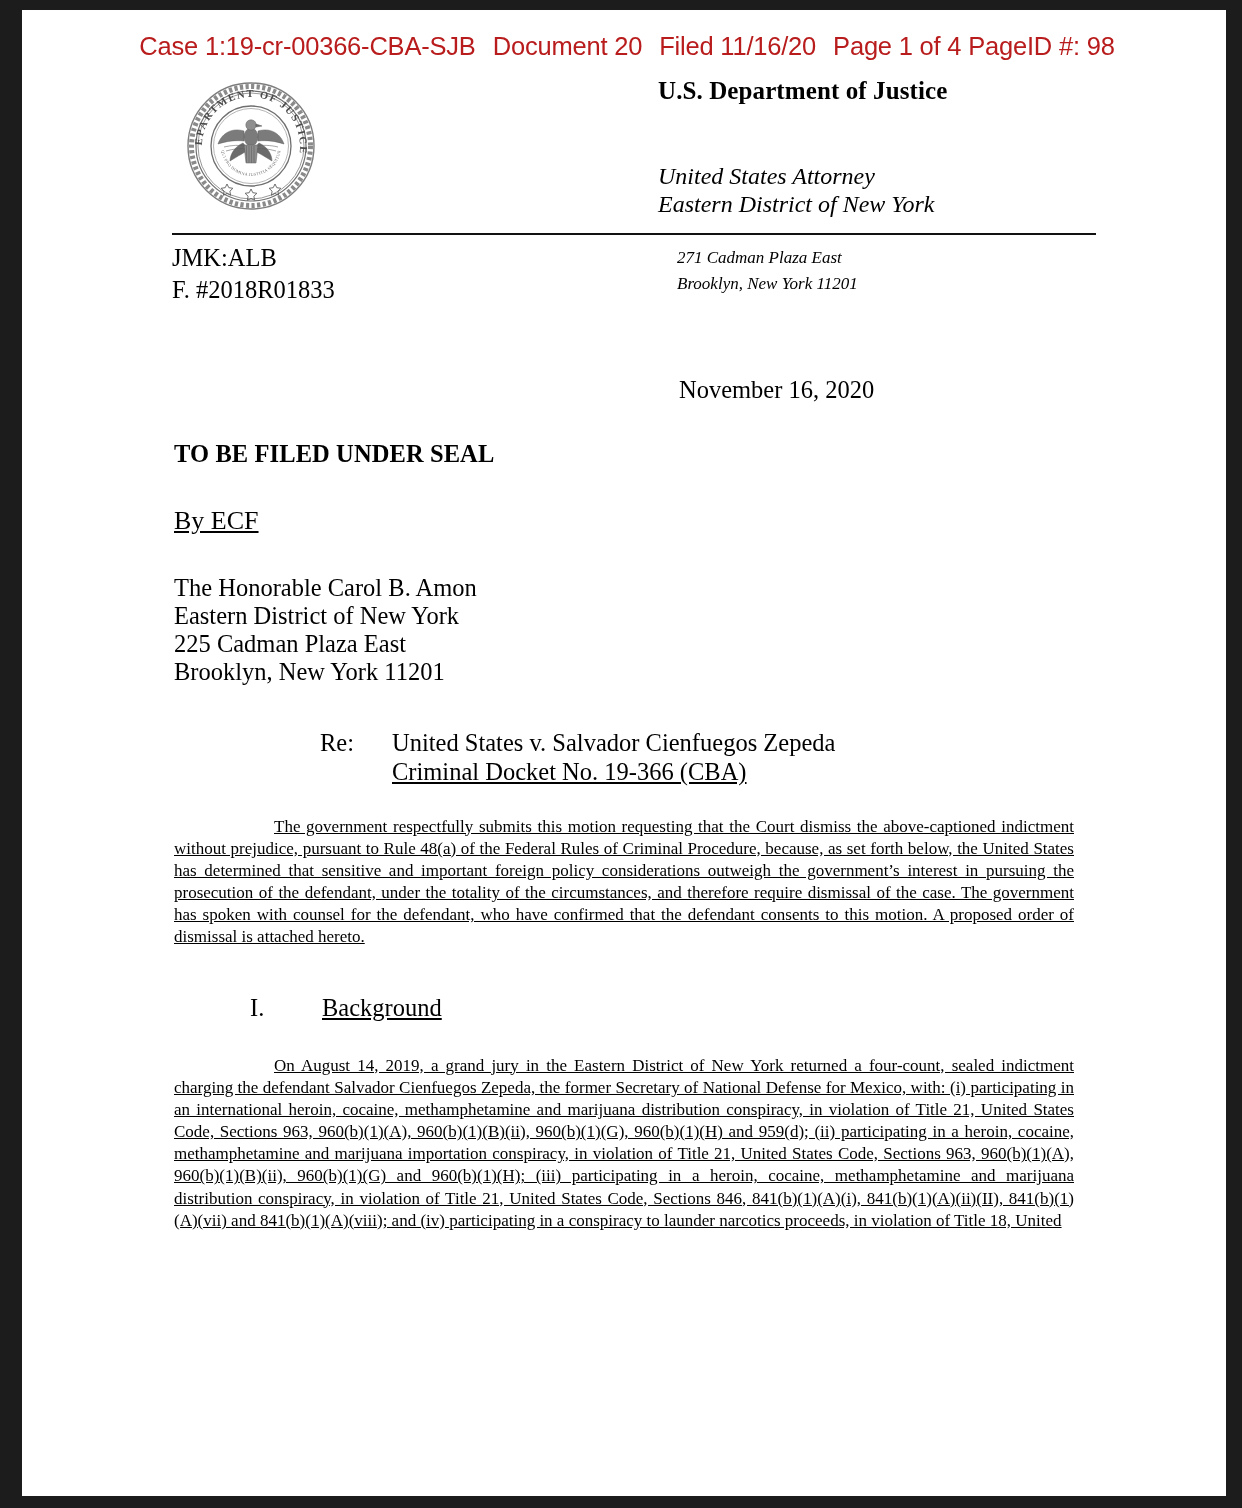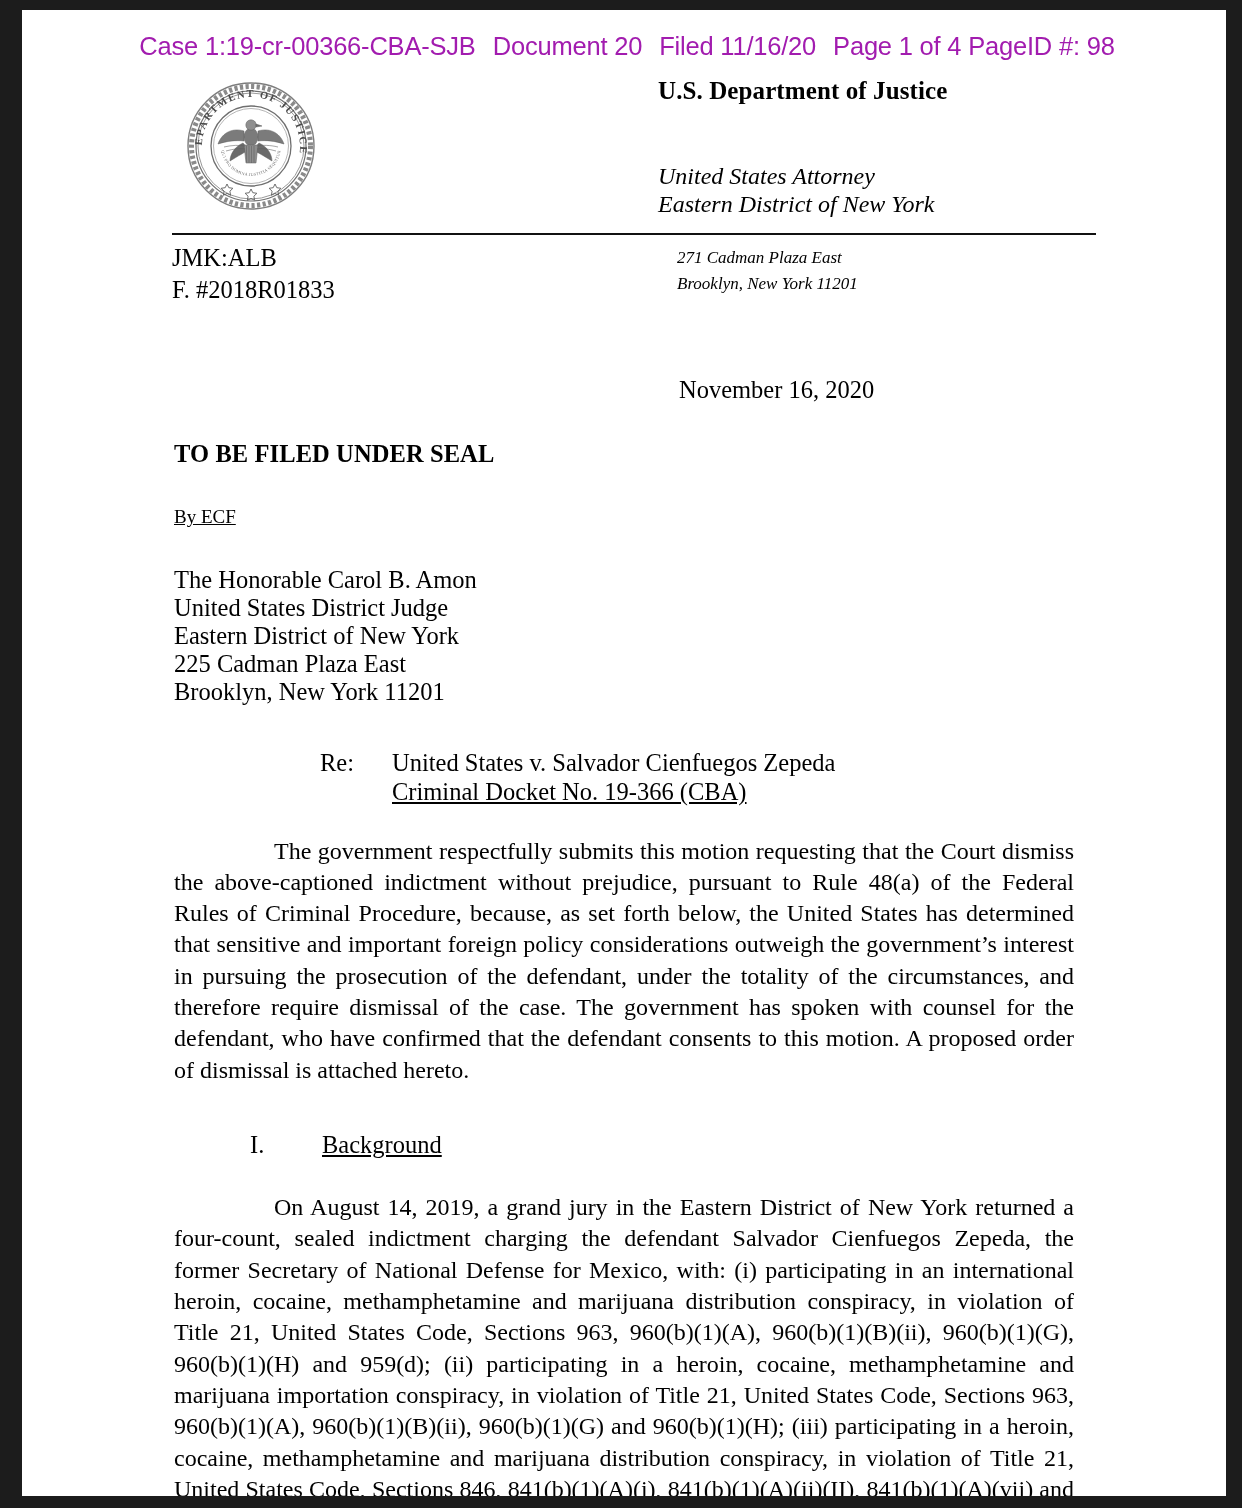--- a/index.html
+++ b/index.html
@@ -28,21 +28,21 @@
     width: 100%;
     height: 100%;
     background: #ffffff;
     overflow: hidden;
     padding: 0;
   }
 
   
   .ecf-stamp {
     font-family: "Liberation Sans", "DejaVu Sans", sans-serif;
-    color: #a21caf;
+    color: #b91c1c;
     font-size: 25.5px;
     letter-spacing: -0.2px;
     white-space: nowrap;
     text-align: center;
     padding-top: 22px;
     padding-left: 6px;
   }
   .ecf-stamp .seg { margin-right: 17px; }
   .ecf-stamp .seg:last-child { margin-right: 0; }
 
@@ -127,21 +127,21 @@
   .seal-notice {
     margin-top: 36px;
     font-weight: bold;
     font-size: 24.5px;
     letter-spacing: 0.1px;
     white-space: nowrap;
   }
 
   .byecf {
     margin-top: 38px;
-    font-size: 19px;
+    font-size: 26px;
   }
   .byecf span { text-decoration: underline; }
 
   .addressee {
     margin-top: 38px;
     font-size: 24.5px;
     line-height: 1.145;
     white-space: nowrap;
   }
 
@@ -162,26 +162,27 @@
   }
   .re-lines .u { text-decoration: underline; }
 
   .salutation {
     margin-top: 38px;
     font-size: 24.5px;
   }
 
   p.para {
     margin: 29px 0 0 0;
-    font-size: 24px;
+    font-size: 17px;
     line-height: 1.305;
     text-align: justify;
     text-justify: inter-word;
     text-indent: 100px;
     hyphens: none;
+    text-decoration: underline;
   }
 
   .section-heading {
     margin-top: 45px;
     position: relative;
     font-size: 24.5px;
     height: 30px;
   }
   .sh-num {
     position: absolute;
@@ -284,21 +285,20 @@
     <div class="body">
 
       <div class="date-line">November 16, 2020</div>
 
       <div class="seal-notice">TO BE FILED UNDER SEAL</div>
 
       <div class="byecf"><span>By ECF</span></div>
 
       <div class="addressee">
         <div>The Honorable Carol B. Amon</div>
-        <div>United States District Judge</div>
         <div>Eastern District of New York</div>
         <div>225 Cadman Plaza East</div>
         <div>Brooklyn, New York 11201</div>
       </div>
 
       <div class="re-block">
         <span class="re-label">Re:</span>
         <div class="re-lines">
           <div>United States v. Salvador Cienfuegos Zepeda</div>
           <div class="u">Criminal Docket No. 19-366 (CBA)</div>

